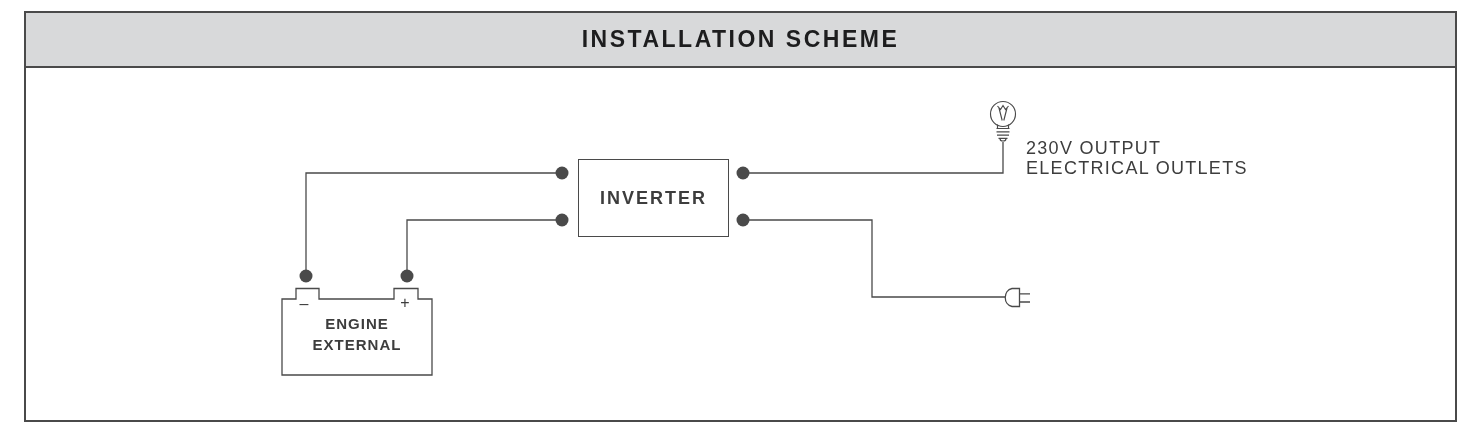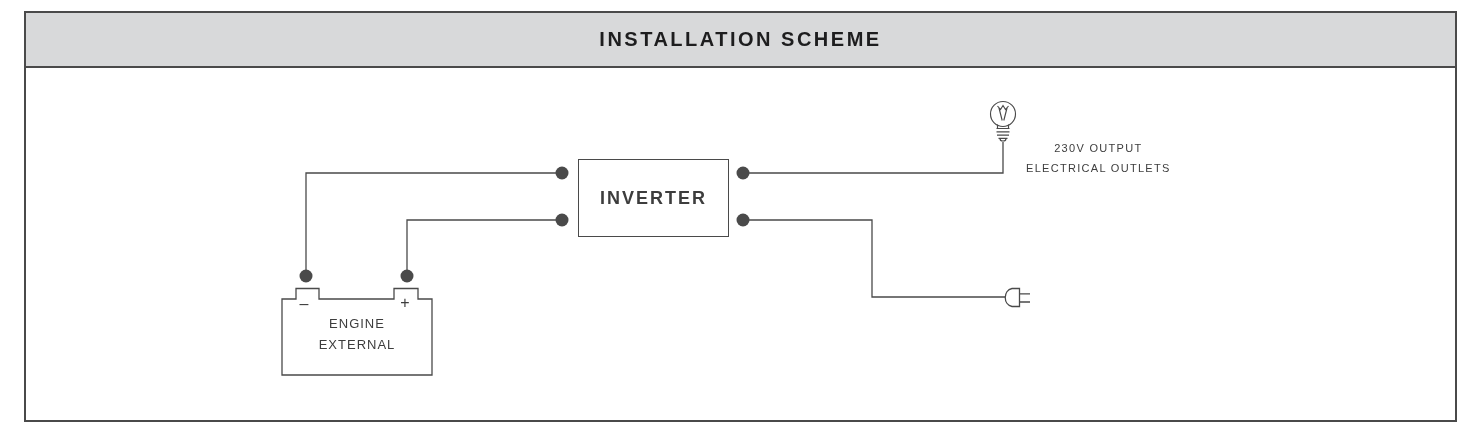--- a/index.html
+++ b/index.html
@@ -25,21 +25,21 @@
     background: var(--canvas-bg);
   }
   .header {
     position: absolute; left: 0; top: 0; right: 0;
     height: 55px;
     background: var(--header-bg);
     border-bottom: 2px solid var(--line);
     display: flex; align-items: center; justify-content: center;
   }
   .title {
-    font-size: 20px; font-weight: bold;
+    font-size: 23px; font-weight: bold;
     letter-spacing: 2.5px;
     color: var(--title-text);
   }
 
   svg.wiring { position: absolute; left: 0; top: 0; width: 1475px; height: 435px; }
   svg .stroke { fill: none; stroke: var(--line); stroke-width: 1.3; }
   svg .thin   { fill: none; stroke: var(--line); stroke-width: 1.15; }
   svg .dot    { fill: var(--line); stroke: none; }
 
   .inverter-box {
@@ -54,26 +54,25 @@
   }
 
   .label { position: absolute; color: var(--text); }
   .terminal-sign {
     width: 20px; text-align: center;
     font-size: 16px; line-height: 16px;
   }
   .battery-label {
     left: 282px; top: 313px; width: 150px;
     text-align: center;
-    font-size: 13px; line-height: 21px; letter-spacing: 1px;
+    font-size: 15px; line-height: 21px; letter-spacing: 1px; font-weight: bold;
   }
   .io-label {
-    font-size: 11px; line-height: 19.5px; letter-spacing: 1.3px;
+    font-size: 18px; line-height: 19.5px; letter-spacing: 1.3px;
     white-space: nowrap;
-    text-align: center;
   }
 </style>
 </head>
 <body>
 
 <div class="canvas">
 
   <div class="frame">
     <div class="header">
       <span class="title">INSTALLATION SCHEME</span>

